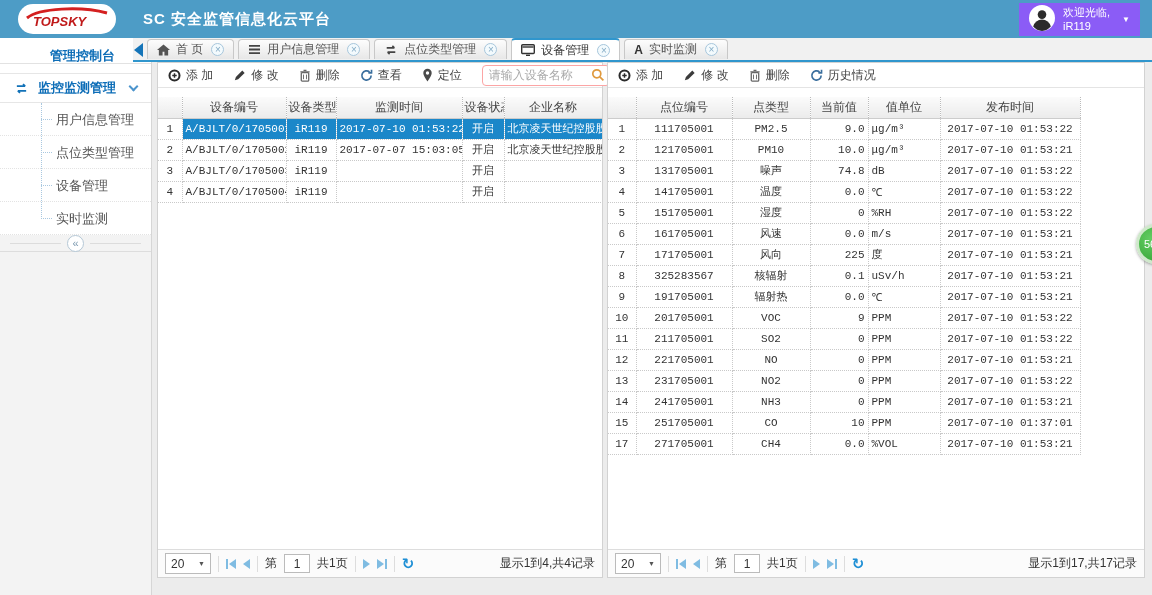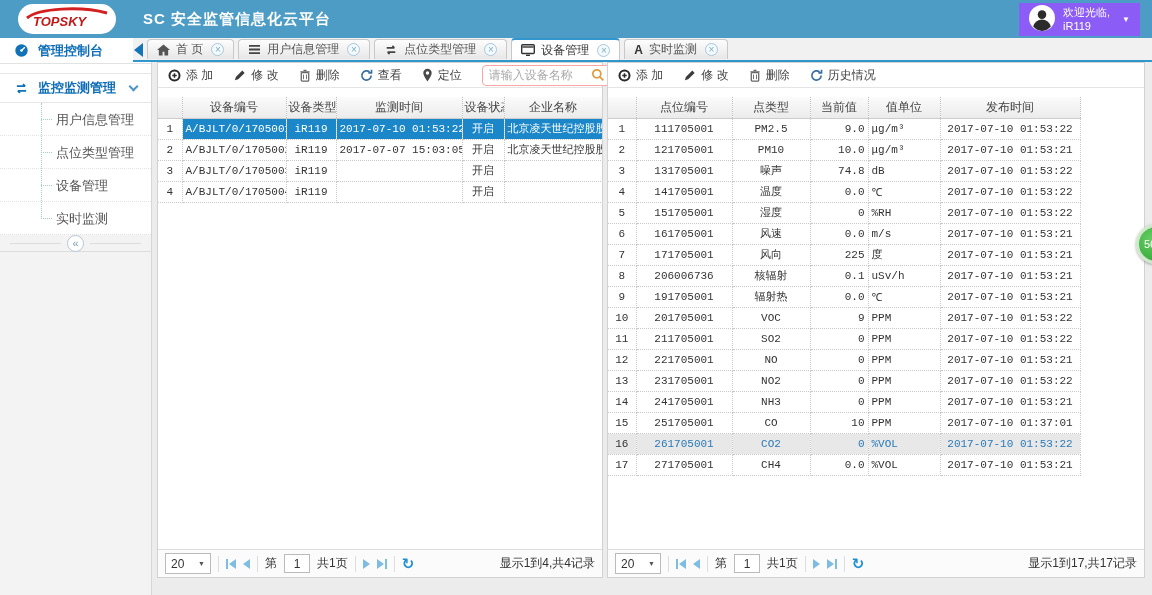--- a/index.html
+++ b/index.html
@@ -9,21 +9,21 @@
   
   .header { position:absolute; left:0; top:0; width:1152px; height:38px; background:#4d9cc6; z-index:6; }
   .logo { position:absolute; left:18px; top:4px; width:98px; height:30px; background:#fff; border-radius:15px; display:flex; align-items:center; justify-content:center; }
   .app-title { position:absolute; left:143px; top:0; height:38px; display:flex; align-items:center; color:#fff; font-size:15px; font-weight:bold; letter-spacing:1px; }
   .user-box { position:absolute; right:12px; top:3px; height:33px; background:#8b5cf6; display:flex; align-items:center; gap:8px; padding:0 10px; cursor:pointer; }
   .user-box .welcome { color:#fff; font-size:11px; line-height:1.25; white-space:nowrap; }
   .user-box .caret { color:#fff; font-size:8px; margin-left:4px; }
 
   
   .sidebar { position:absolute; left:0; top:38px; bottom:0; width:152px; background:#fff; border-right:1px solid #d6d6d6; z-index:1; display:flex; flex-direction:column; }
-  .side-console { height:26px; display:flex; align-items:center; gap:9px; padding-left:14px; color:#0d6db7; font-size:13px; font-weight:bold; border-bottom:1px solid #e2e2e2; cursor:pointer; }
+  .side-console { height:26px; display:flex; align-items:center; gap:9px; padding-left:14px; color:#0d6db7; font-size:13px; font-weight:bold; border-bottom:1px solid #e2e2e2; cursor:pointer;flex-direction:column; }
   .side-group { margin-top:9px; height:30px; display:flex; align-items:center; gap:9px; padding-left:14px; color:#0d6db7; font-size:13px; font-weight:bold; border-top:1px solid #e6e6e6; border-bottom:1px solid #e6e6e6; cursor:pointer; }
   .chev { width:7px; height:7px; border-right:2px solid #4b94cc; border-bottom:2px solid #4b94cc; transform:rotate(45deg); margin-left:auto; margin-right:14px; margin-top:-4px; }
   .side-sub { position:relative; }
   .side-sub::before { content:""; position:absolute; left:41px; top:0; bottom:16px; border-left:1px dotted #a9c8e0; }
   .side-item { position:relative; height:33px; line-height:33px; padding-left:56px; font-size:13px; color:#555; border-bottom:1px dotted #e3e3e3; cursor:pointer; white-space:nowrap; }
   .side-item::before { content:""; position:absolute; left:41px; top:16px; width:11px; border-top:1px dotted #a9c8e0; }
   .side-collapse { height:17px; background:#f3f3f3; border-bottom:1px solid #ddd; display:flex; align-items:center; gap:6px; padding:0 10px; cursor:pointer; }
   .side-collapse::before, .side-collapse::after { content:""; flex:1; height:1px; background:#dcdcdc; }
   .side-collapse .cbtn { width:17px; height:17px; border:1px solid #b5c8d6; border-radius:50%; background:#fff; color:#7d9ab0; font-size:11px; line-height:14px; text-align:center; }
   .side-rest { flex:1; background:#f3f3f3; }
@@ -419,21 +419,21 @@
             <tr>
               <td class="num al-c">7</td>
               <td class="al-c">171705001</td>
               <td class="al-c">风向</td>
               <td class="al-r">225</td>
               <td class="al-l">度</td>
               <td class="al-c">2017-07-10 01:53:21</td>
             </tr>
             <tr>
               <td class="num al-c">8</td>
-              <td class="al-c">206006736</td>
+              <td class="al-c">325283567</td>
               <td class="al-c">核辐射</td>
               <td class="al-r">0.1</td>
               <td class="al-l">uSv/h</td>
               <td class="al-c">2017-07-10 01:53:21</td>
             </tr>
             <tr>
               <td class="num al-c">9</td>
               <td class="al-c">191705001</td>
               <td class="al-c">辐射热</td>
               <td class="al-r">0.0</td>
@@ -480,28 +480,20 @@
               <td class="al-l">PPM</td>
               <td class="al-c">2017-07-10 01:53:21</td>
             </tr>
             <tr>
               <td class="num al-c">15</td>
               <td class="al-c">251705001</td>
               <td class="al-c">CO</td>
               <td class="al-r">10</td>
               <td class="al-l">PPM</td>
               <td class="al-c">2017-07-10 01:37:01</td>
-            </tr>
-            <tr class="hl">
-              <td class="num al-c">16</td>
-              <td class="al-c">261705001</td>
-              <td class="al-c">CO2</td>
-              <td class="al-r">0</td>
-              <td class="al-l">%VOL</td>
-              <td class="al-c">2017-07-10 01:53:22</td>
             </tr>
             <tr>
               <td class="num al-c">17</td>
               <td class="al-c">271705001</td>
               <td class="al-c">CH4</td>
               <td class="al-r">0.0</td>
               <td class="al-l">%VOL</td>
               <td class="al-c">2017-07-10 01:53:21</td>
             </tr>
           </tbody>

